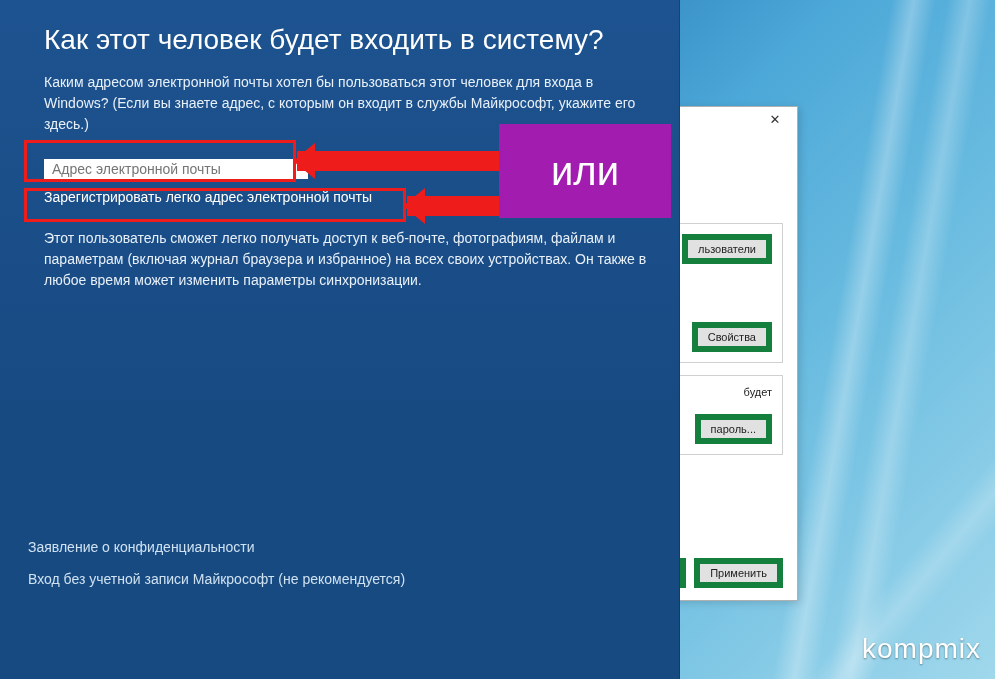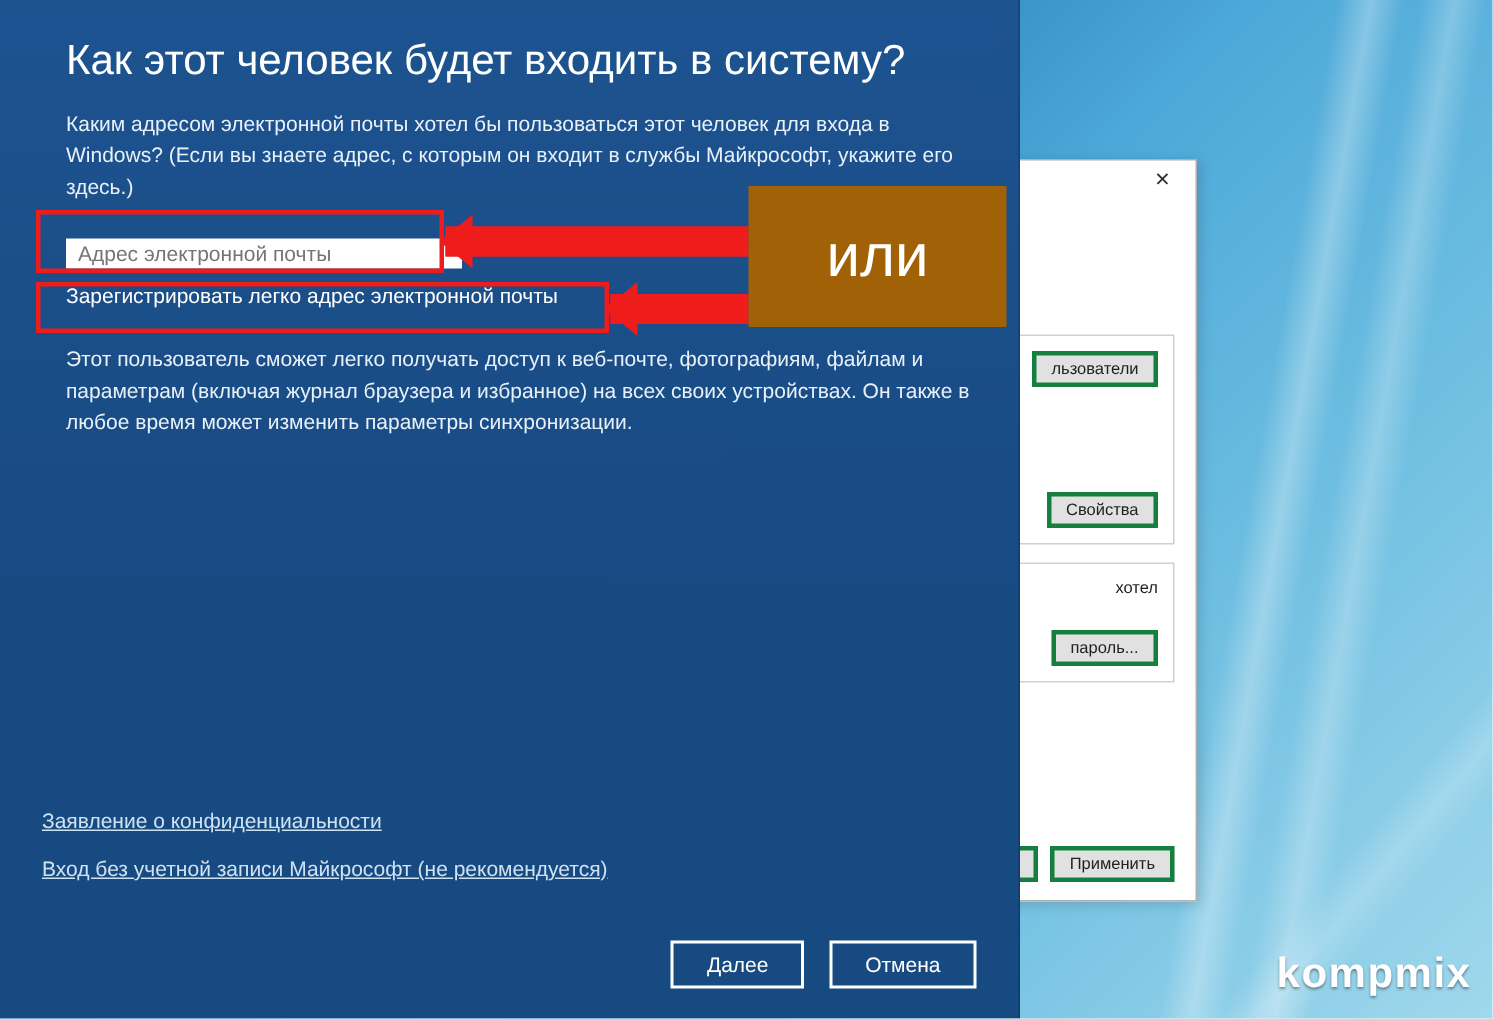--- a/index.html
+++ b/index.html
@@ -49,21 +49,21 @@
     .bg-fieldset {
       border: 1px solid #d0d0d0;
       margin-top: 12px;
       padding: 12px;
       min-height: 64px;
       position: relative;
     }
     .bg-btn {
       display: inline-block;
       background: #e1e1e1;
-      border: 3px solid #15803d;
+      border: 6px solid #15803d;
       padding: 3px 10px;
       font-size: 11px;
       color: #222;
       cursor: pointer;
     }
     .bg-bottom-buttons {
       position: absolute;
       right: 14px; bottom: 12px;
     }
     .bg-bottom-buttons .bg-btn { margin-left: 4px; }
@@ -112,21 +112,21 @@
     }
     .desc2 { margin-top: 22px; }
 
     .footer-links {
       position: absolute;
       left: 28px;
       bottom: 76px;
       color: #cfe2f1;
       font-size: 14px;
     }
-    .footer-links div { margin-bottom: 16px; cursor: pointer; text-decoration: underline; }
+    .footer-links div { margin-bottom: 16px; cursor: pointer; }
 
     .dialog-buttons {
       position: absolute;
       right: 28px; bottom: 20px;
     }
     .dialog-buttons button {
       background: transparent;
       border: 2px solid #fff;
       color: #fff;
       padding: 6px 22px;
@@ -149,21 +149,21 @@
       left: 24px; top: 188px;
       width: 382px; height: 34px;
       border: 3px solid #ef1c1c;
       pointer-events: none;
     }
 
     .anno-label {
       position: absolute;
       left: 499px; top: 124px;
       width: 172px; height: 94px;
-      background: #a16207;
+      background: #a21caf;
       color: #fff;
       font-size: 40px;
       font-weight: 400;
       display: flex;
       align-items: center;
       justify-content: center;
     }
     
     .arrow1, .arrow2 {
       position: absolute;
@@ -208,21 +208,21 @@
 
     
     .watermark {
       position: absolute;
       right: 14px;
       bottom: 14px;
       color: #fff;
       font-size: 28px;
       letter-spacing: 1px;
       text-shadow: 0 1px 2px rgba(0,0,0,0.4);
-      font-weight: 700;
+      font-weight: 400;
     }
   </style>
 </head>
 <body>
 
 <div class="rays"></div>
 
 <div class="bg-dialog">
   <div class="bg-close">✕</div>
   <div class="bg-body">
@@ -232,21 +232,21 @@
     <div class="bg-fieldset" style="margin-top:50px; height:140px;">
       <div style="position:absolute; right:10px; top:10px;">
         <span class="bg-btn">льзователи</span>
       </div>
       <div style="position:absolute; right:10px; bottom:10px;margin-top:19px;">
         <span class="bg-btn">Свойства</span>
       </div>
     </div>
 
     <div class="bg-fieldset" style="height:80px;">
-      <div style="position:absolute; right:10px; top:10px; font-size:11px;">хотел</div>
+      <div style="position:absolute; right:10px; top:10px; font-size:11px;">будет</div>
       <div style="position:absolute; right:10px; bottom:10px;">
         <span class="bg-btn">пароль...</span>
       </div>
     </div>
   </div>
   <div class="bg-bottom-buttons">
     <span class="bg-btn">ОК</span>
     <span class="bg-btn">Применить</span>
   </div>
 </div>
@@ -260,24 +260,20 @@
     <div class="link-register">Зарегистрировать легко адрес электронной почты</div>
   </div>
 
   <p class="desc2">Этот пользователь сможет легко получать доступ к веб-почте, фотографиям, файлам и параметрам (включая журнал браузера и избранное) на всех своих устройствах. Он также в любое время может изменить параметры синхронизации.</p>
 
   <div class="footer-links">
     <div>Заявление о конфиденциальности</div>
     <div>Вход без учетной записи Майкрософт (не рекомендуется)</div>
   </div>
 
-  <div class="dialog-buttons">
-    <button>Далее</button>
-    <button>Отмена</button>
-  </div>
 </div>
 
 <div class="anno-box-input"></div>
 <div class="anno-box-link"></div>
 <div class="arrow1"></div>
 <div class="arrow2"></div>
 <div class="anno-label">или</div>
 
 <div class="watermark">kompmix</div>
 

